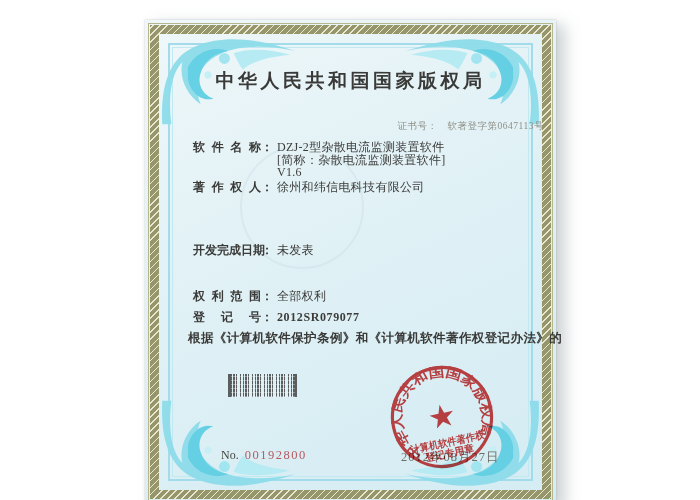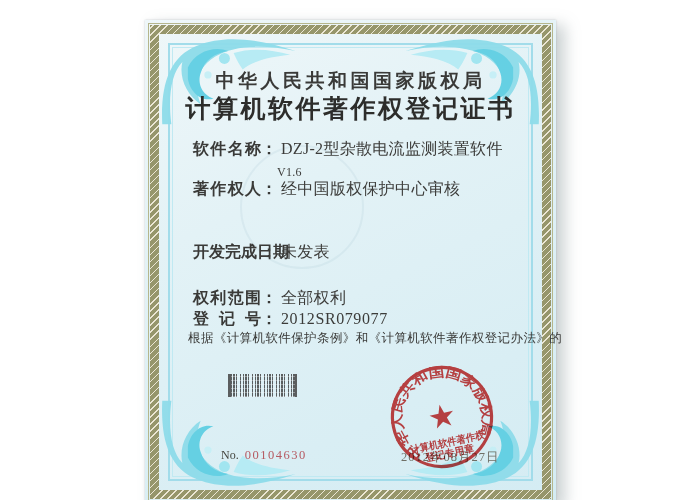--- a/index.html
+++ b/index.html
@@ -36,26 +36,26 @@
     position:absolute;top:48px;left:0;width:100%;text-align:center;
     font-size:19px;font-weight:700;letter-spacing:3.5px;color:#3a3a38;
   }
   .subtitle{
     position:absolute;top:72px;left:0;width:100%;text-align:center;
     font-size:25px;font-weight:700;letter-spacing:2.5px;color:#2d2d2b;
   }
   .certno{
     position:absolute;top:100px;right:12px;font-size:9.5px;color:#8f8f85;letter-spacing:.5px;
   }
-  .row{position:absolute;left:48px;font-size:16px;color:#3c3c3a;white-space:nowrap;}
+  .row{position:absolute;left:48px;font-size:12px;color:#3c3c3a;white-space:nowrap;}
   .lab{display:inline-block;width:68px;text-align:justify;text-align-last:justify;font-weight:600;color:#3a3a38;}
   .colon{font-weight:600;color:#3a3a38;}
   .val{margin-left:4px;letter-spacing:.3px;}
   .val-only{position:absolute;left:132px;font-size:12px;color:#3c3c3a;white-space:nowrap;letter-spacing:.3px;}
-  .statement{position:absolute;left:18px;width:384px;font-size:12.5px;color:#3a3a38;letter-spacing:.4px;}
+  .statement{position:absolute;left:18px;width:384px;font-size:12.5px;color:#3a3a38;letter-spacing:.4px;font-weight:bold;}
   .st1{top:310px;padding-left:25px;}
   .st2{top:336px;}
   .barcode{
     position:absolute;left:83px;top:354px;width:64px;height:23px;opacity:.82;
     border-left:3px solid #3f3f3f;border-right:2px solid #3f3f3f;
     background:
       repeating-linear-gradient(0deg,rgba(255,255,255,.35) 0 1px,transparent 1px 4px),
       repeating-linear-gradient(90deg,#3f3f3f 0 1px,transparent 1px 2px,#3f3f3f 2px 4px,transparent 4px 5px,#3f3f3f 5px 6px,transparent 6px 9px,#3f3f3f 9px 10px,transparent 10px 12px);
   }
   .serial{position:absolute;left:76px;top:428px;font-size:12px;color:#45453f;}
@@ -101,46 +101,47 @@
     <path d="M2,102 C0,58 10,28 40,16 C70,4 105,8 148,22 C112,14 80,16 60,28 C40,40 36,60 44,80 C28,70 20,50 24,34 C12,46 8,72 12,102 Z" fill="#8edcea"></path>
     <path d="M30,40 C38,22 60,16 74,22 C60,24 48,32 44,46 C40,58 46,70 58,74 C44,78 32,66 30,52 Z" fill="#5fcfe3"></path>
     <path d="M80,24 C100,18 122,20 142,26 C122,28 102,32 90,42 C85,35 82,28 80,24 Z" fill="#b5ebf4"></path>
     <circle cx="70" cy="30" r="6" fill="#9fe5f0"></circle>
     <circle cx="52" cy="48" r="4" fill="#c6eff6"></circle>
   </svg>
 
   <div class="watermark-ring"></div>
 
   <div class="title">中华人民共和国国家版权局</div>
-  <div class="subtitle">计算机软件著作权登记证书</div>
+  <div class="certno">证书号：　软著登字第0647113号</div>
 
   <div class="row" style="top:119px">
     <span class="lab">软件名称</span><span class="colon">：</span><span class="val">DZJ-2型杂散电流监测装置软件</span>
   </div>
+  <div class="val-only" style="top:132px">[简称：杂散电流监测装置软件]</div>
   <div class="val-only" style="top:145px">V1.6</div>
 
   <div class="row" style="top:159px">
-    <span class="lab">著作权人</span><span class="colon">：</span><span class="val">经中国版权保护中心审核</span>
+    <span class="lab">著作权人</span><span class="colon">：</span><span class="val">徐州和纬信电科技有限公司</span>
   </div>
   <div class="row" style="top:222px">
     <span class="lab">开发完成日期</span><span class="colon">：</span><span class="val">未发表</span>
   </div>
   <div class="row" style="top:268px">
     <span class="lab">权利范围</span><span class="colon">：</span><span class="val">全部权利</span>
   </div>
   <div class="row" style="top:289px">
-    <span class="lab">登记号</span><span class="colon">：</span><span class="val" style="font-weight:400;letter-spacing:.6px">2012SR079077</span>
+    <span class="lab">登记号</span><span class="colon">：</span><span class="val" style="font-weight:700;letter-spacing:.6px">2012SR079077</span>
   </div>
 
   <div class="statement st1">根据《计算机软件保护条例》和《计算机软件著作权登记办法》的</div>
 
   <div class="barcode"></div>
 
   <div class="serial">
-    <span>No.</span><span class="num">00104630</span>
+    <span>No.</span><span class="num">00192800</span>
   </div>
 
   <div class="issue-date">2012年08月27日</div>
 
   <svg class="seal" viewBox="0 0 120 120">
     <circle cx="60" cy="60" r="54" fill="none" stroke="#cf2a2a" stroke-width="3.5"></circle>
     <defs>
       <path id="sealArc" d="M 31.7,93.7 A 44,44 0 1 1 88.3,93.7" fill="none"></path>
     </defs>
     <text font-size="14.5" fill="#cf2a2a" font-weight="700" font-family="Liberation Serif, DejaVu Serif, serif">

